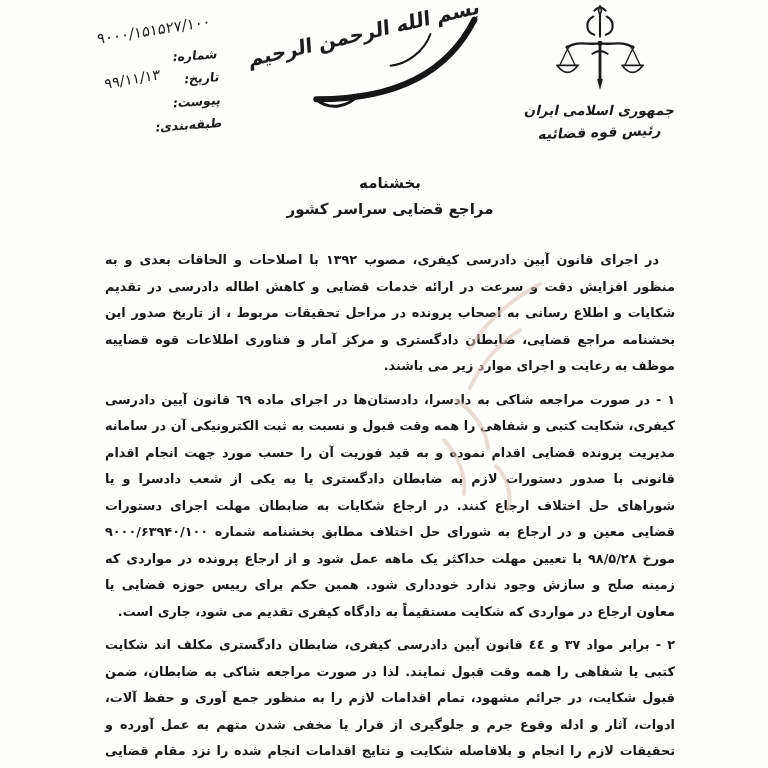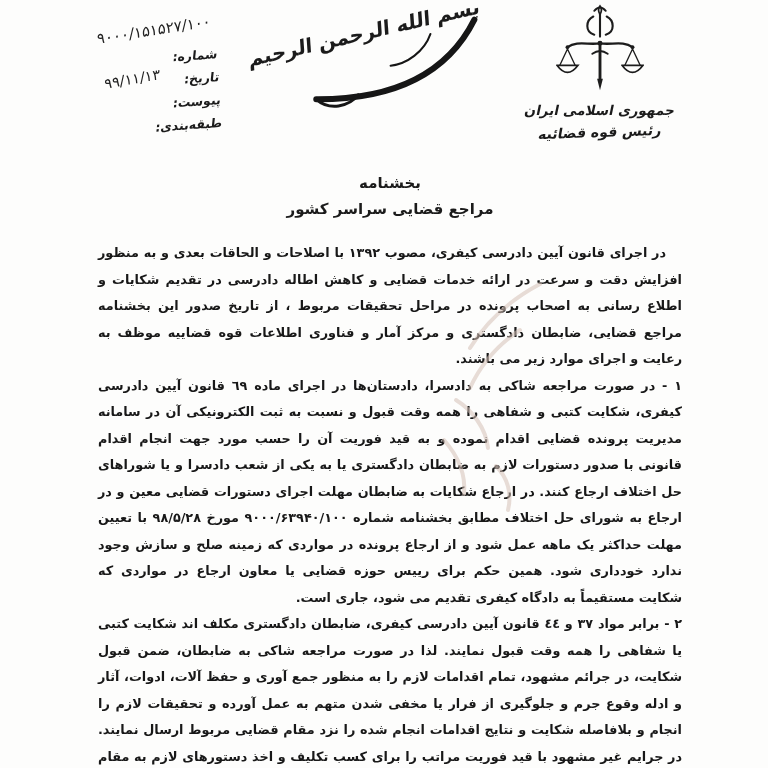--- a/index.html
+++ b/index.html
@@ -60,21 +60,21 @@
   }
   .doc-type{font-size:15px;font-weight:bold;}
   .addressee{font-size:15px;font-weight:bold;margin-top:8px;}
   
   .body-block{
     position:absolute;left:98px;top:240px;width:584px;
     direction:rtl;text-align:justify;
     font-size:12.8px;font-weight:bold;line-height:26.5px;
     color:#181818;
   }
-  .body-block p{margin:0;}
+  .body-block p{margin:7px;}
   .p-indent{text-indent:16px;}
   
   .scan-ghost{position:absolute;left:400px;top:270px;pointer-events:none;}
 </style>
 </head>
 <body>
 
 <div class="page">
 
   <div class="hw hw-number">۹۰۰۰/۱۵۱۵۲۷/۱۰۰</div>

